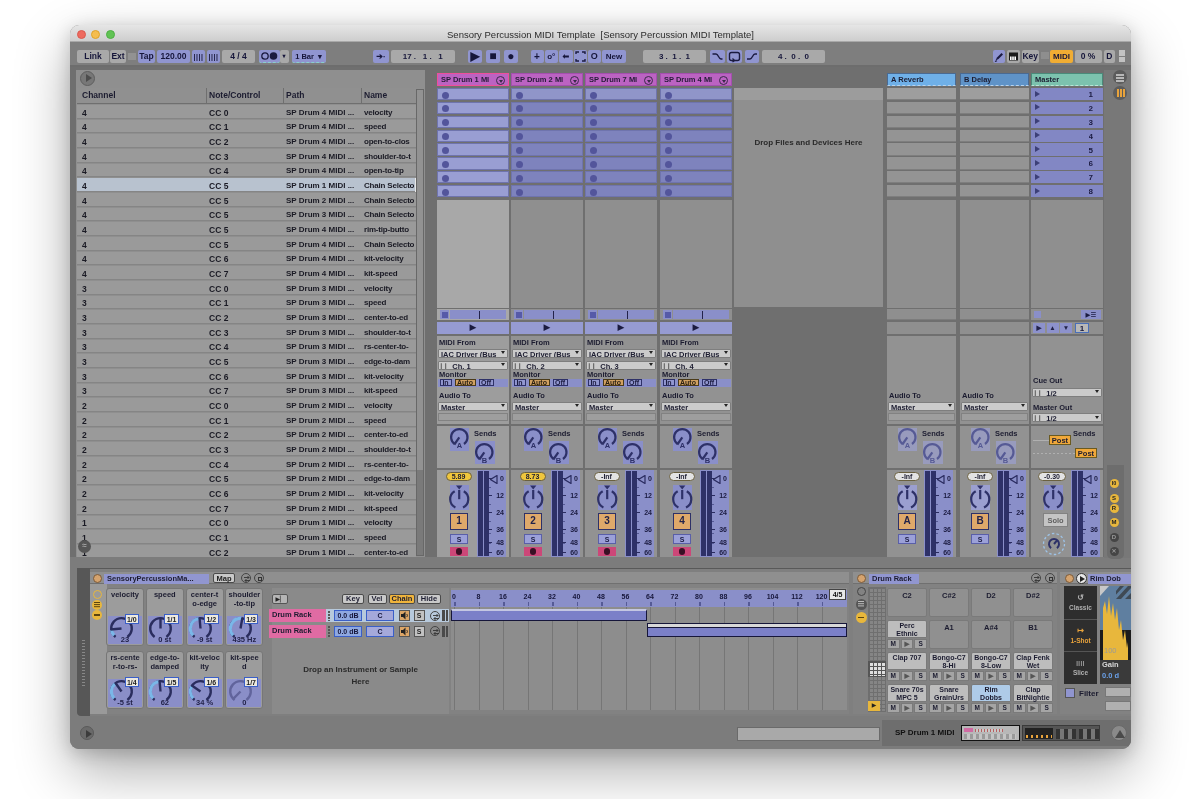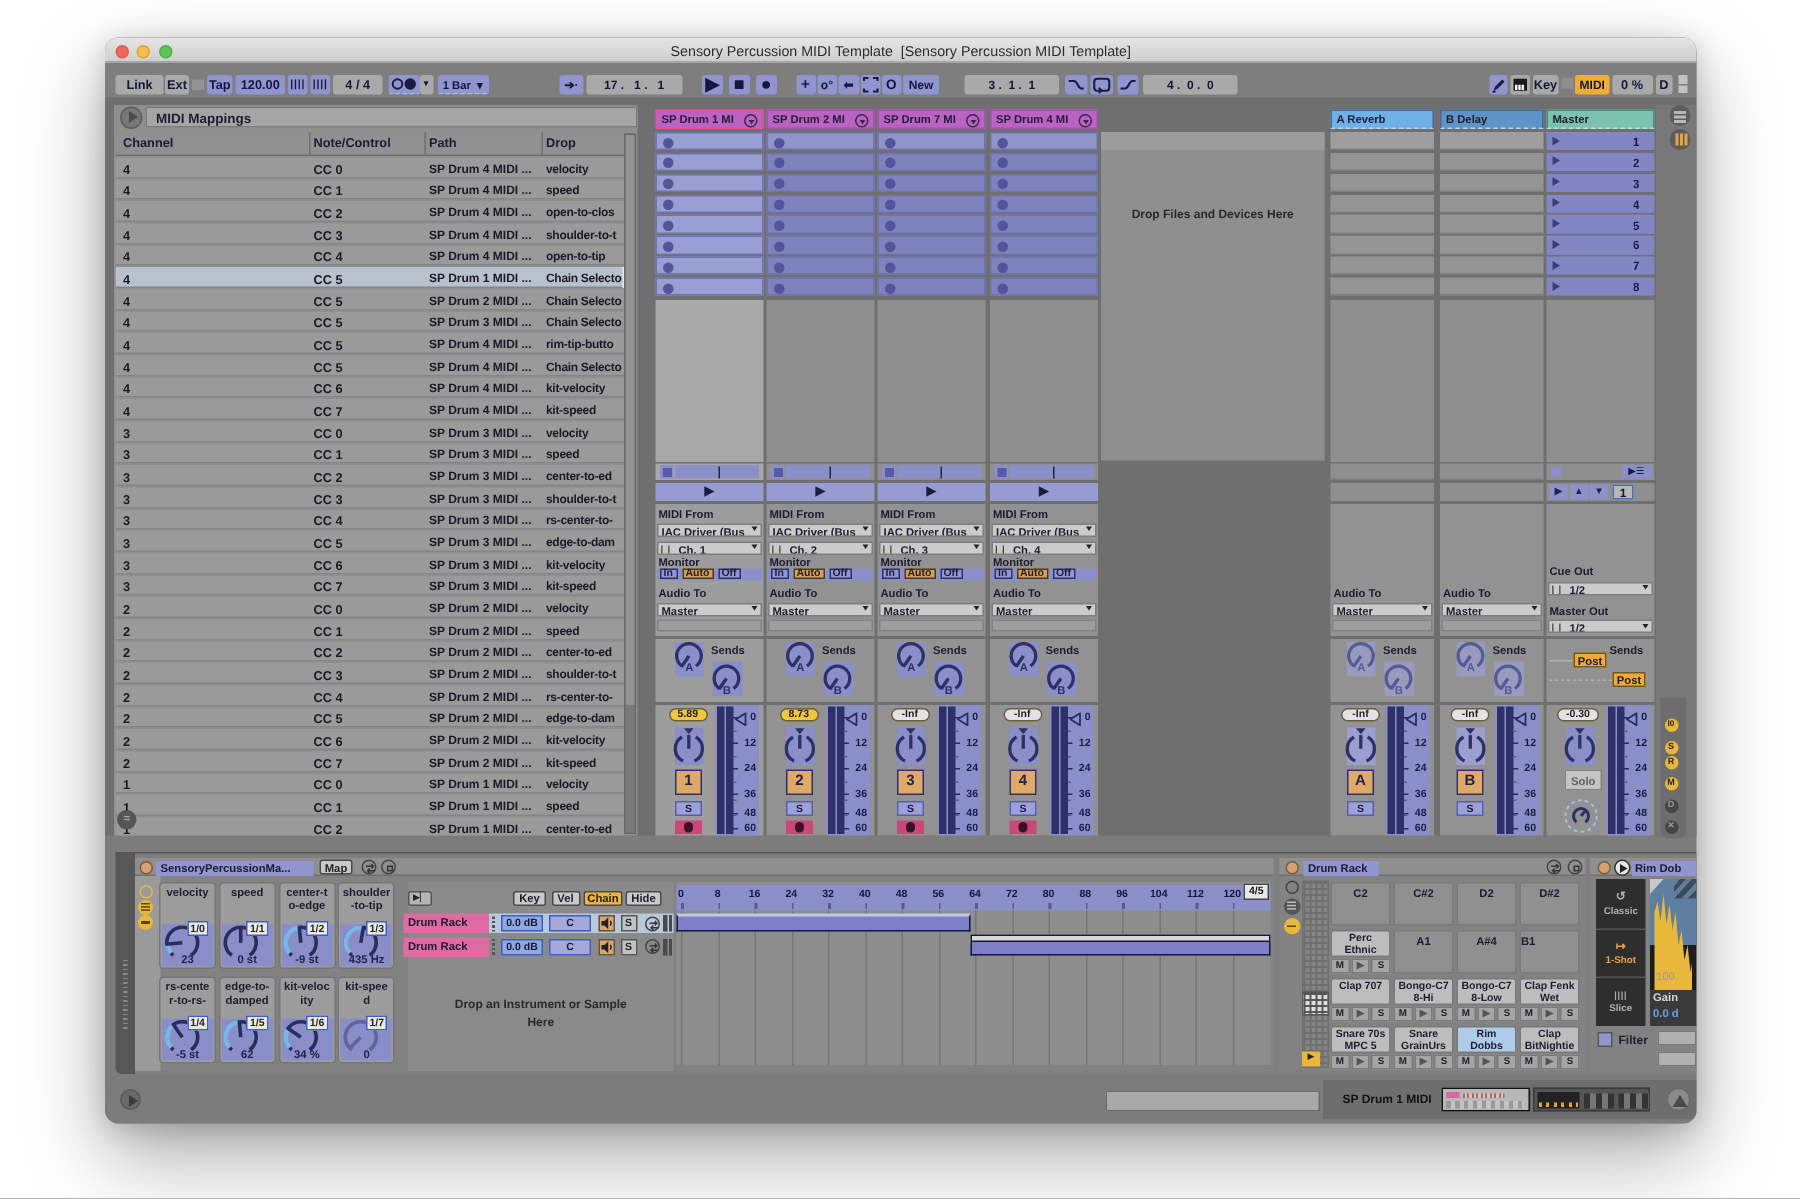--- a/index.html
+++ b/index.html
@@ -87,26 +87,25 @@
     <div style="left:970.7px;top:27px;width:8px;height:7px;background:#8e8e8e"></div>
     <div class="btn " style="left:980px;top:25px;width:23px;height:13px;line-height:13px;font-size:8px;background:#f0ad33">MIDI</div>
     <div class="btn lt" style="left:1004.5px;top:25px;width:27.0px;height:13px;line-height:13px;font-size:8.5px;">0 %</div>
     <div class="btn lt" style="left:1033.5px;top:25px;width:11.5px;height:13px;line-height:13px;font-size:8.5px;">D</div>
     <div style="left:1049px;top:25px;width:6px;height:5.5px;background:#c2c2c2"></div>
     <div style="left:1049px;top:31.5px;width:6px;height:5.5px;background:#c2c2c2"></div>
     <div style="left:0;top:42px;width:1061px;height:490px;background:#6f6f6f"></div>
     <div style="left:6px;top:45px;width:349px;height:487px;background:#8f8f8f"></div>
     <div style="left:10px;top:45.5px;width:15px;height:15px;border-radius:50%;background:#777;border:1px solid #5e5e5e"></div>
     <div style="left:15.5px;top:49px;width:0;height:0;border-top:4px solid transparent;border-bottom:4px solid transparent;border-left:6px solid #4c4c4c"></div>
-    <div class="t" style="left:27.0px;top:46.0px;width:328.0px;height:14.0px;background:#a5a5a5;font-size:9px;line-height:14px;border:1px solid #7b7b7b"><span style="padding-left:6px">MIDI Mappings</span></div>
     <div class="t" style="left:7.0px;top:63.0px;width:347.0px;height:16.0px;background:#909090;border-bottom:1px solid #6f6f6f"></div>
     <div class="t" style="left:12.0px;top:66.0px;width:75.0px;height:11.0px;font-size:8.5px">Channel</div>
     <div class="t" style="left:139.0px;top:66.0px;width:75.0px;height:11.0px;font-size:8.5px">Note/Control</div>
     <div class="t" style="left:216.0px;top:66.0px;width:75.0px;height:11.0px;font-size:8.5px">Path</div>
-    <div class="t" style="left:294.0px;top:66.0px;width:75.0px;height:11.0px;font-size:8.5px">Drop</div>
+    <div class="t" style="left:294.0px;top:66.0px;width:75.0px;height:11.0px;font-size:8.5px">Name</div>
     <div style="left:136px;top:63px;width:1px;height:16px;background:#6f6f6f"></div>
     <div style="left:213px;top:63px;width:1px;height:16px;background:#6f6f6f"></div>
     <div style="left:291px;top:63px;width:1px;height:16px;background:#6f6f6f"></div>
     <div style="left:7px;top:80.0px;width:347px;height:452.0px;overflow:hidden">
       <div style="left:0;top:0.0px;width:339px;height:13.7px;background:#9a9a9a;border-bottom:1px solid #858585">
         <div class="cell" style="left:5px;top:2.5px;width:60px">4</div>
         <div class="cell" style="left:132px;top:2.5px;width:70px">CC 0</div>
         <div class="cell" style="left:209px;top:2.5px;width:79px;font-size:8px">SP Drum 4 MIDI ...</div>
         <div class="cell" style="left:287px;top:2.5px;width:51px;font-size:8px;letter-spacing:-0.2px">velocity</div>
       </div>
@@ -1163,21 +1162,21 @@
     <div style="left:817px;top:562.5px;width:40px;height:29px;background:#909090;border:1px solid #7a7a7a;border-radius:2px;color:#1c1c30;font-size:7.5px;font-weight:700;text-align:center;padding-top:2px">C2</div>
     <div style="left:859px;top:562.5px;width:40px;height:29px;background:#909090;border:1px solid #7a7a7a;border-radius:2px;color:#1c1c30;font-size:7.5px;font-weight:700;text-align:center;padding-top:2px">C#2</div>
     <div style="left:901px;top:562.5px;width:40px;height:29px;background:#909090;border:1px solid #7a7a7a;border-radius:2px;color:#1c1c30;font-size:7.5px;font-weight:700;text-align:center;padding-top:2px">D2</div>
     <div style="left:943px;top:562.5px;width:40px;height:29px;background:#909090;border:1px solid #7a7a7a;border-radius:2px;color:#1c1c30;font-size:7.5px;font-weight:700;text-align:center;padding-top:2px">D#2</div>
     <div style="left:817px;top:594.5px;width:40px;height:18.5px;background:#bdbdbd;border:1px solid #7a7a7a;border-radius:2px 2px 0 0;color:#1c1c30;font-size:7px;font-weight:700;text-align:center;line-height:1.25;padding-top:1px">Perc<br>Ethnic</div>
     <div style="left:817.0px;top:614.0px;width:12.6px;height:9.5px;background:#a5a5a5;border:1px solid #7a7a7a;color:#1c1c30;font-size:6.5px;font-weight:700;text-align:center;line-height:8.5px">M</div>
     <div style="left:830.7px;top:614.0px;width:12.6px;height:9.5px;background:#a5a5a5;border:1px solid #7a7a7a;color:#555;font-size:6.5px;font-weight:700;text-align:center;line-height:8.5px">▶</div>
     <div style="left:844.4px;top:614.0px;width:12.6px;height:9.5px;background:#a5a5a5;border:1px solid #7a7a7a;color:#1c1c30;font-size:6.5px;font-weight:700;text-align:center;line-height:8.5px">S</div>
     <div style="left:859px;top:594.5px;width:40px;height:29px;background:#909090;border:1px solid #7a7a7a;border-radius:2px;color:#1c1c30;font-size:7.5px;font-weight:700;text-align:center;padding-top:2px">A1</div>
     <div style="left:901px;top:594.5px;width:40px;height:29px;background:#909090;border:1px solid #7a7a7a;border-radius:2px;color:#1c1c30;font-size:7.5px;font-weight:700;text-align:center;padding-top:2px">A#4</div>
-    <div style="left:943px;top:594.5px;width:40px;height:29px;background:#909090;border:1px solid #7a7a7a;border-radius:2px;color:#1c1c30;font-size:7.5px;font-weight:700;padding-top:2px">B1</div>
+    <div style="left:943px;top:594.5px;width:40px;height:29px;background:#909090;border:1px solid #7a7a7a;border-radius:2px;color:#1c1c30;font-size:7.5px;font-weight:700;text-align:center;padding-top:2px">B1</div>
     <div style="left:817px;top:626.5px;width:40px;height:18.5px;background:#bdbdbd;border:1px solid #7a7a7a;border-radius:2px 2px 0 0;color:#1c1c30;font-size:7px;font-weight:700;text-align:center;line-height:1.25;padding-top:1px">Clap 707</div>
     <div style="left:817.0px;top:646.0px;width:12.6px;height:9.5px;background:#a5a5a5;border:1px solid #7a7a7a;color:#1c1c30;font-size:6.5px;font-weight:700;text-align:center;line-height:8.5px">M</div>
     <div style="left:830.7px;top:646.0px;width:12.6px;height:9.5px;background:#a5a5a5;border:1px solid #7a7a7a;color:#555;font-size:6.5px;font-weight:700;text-align:center;line-height:8.5px">▶</div>
     <div style="left:844.4px;top:646.0px;width:12.6px;height:9.5px;background:#a5a5a5;border:1px solid #7a7a7a;color:#1c1c30;font-size:6.5px;font-weight:700;text-align:center;line-height:8.5px">S</div>
     <div style="left:859px;top:626.5px;width:40px;height:18.5px;background:#bdbdbd;border:1px solid #7a7a7a;border-radius:2px 2px 0 0;color:#1c1c30;font-size:7px;font-weight:700;text-align:center;line-height:1.25;padding-top:1px">Bongo-C7<br>8-Hi</div>
     <div style="left:859.0px;top:646.0px;width:12.6px;height:9.5px;background:#a5a5a5;border:1px solid #7a7a7a;color:#1c1c30;font-size:6.5px;font-weight:700;text-align:center;line-height:8.5px">M</div>
     <div style="left:872.7px;top:646.0px;width:12.6px;height:9.5px;background:#a5a5a5;border:1px solid #7a7a7a;color:#555;font-size:6.5px;font-weight:700;text-align:center;line-height:8.5px">▶</div>
     <div style="left:886.4px;top:646.0px;width:12.6px;height:9.5px;background:#a5a5a5;border:1px solid #7a7a7a;color:#1c1c30;font-size:6.5px;font-weight:700;text-align:center;line-height:8.5px">S</div>
     <div style="left:901px;top:626.5px;width:40px;height:18.5px;background:#bdbdbd;border:1px solid #7a7a7a;border-radius:2px 2px 0 0;color:#1c1c30;font-size:7px;font-weight:700;text-align:center;line-height:1.25;padding-top:1px">Bongo-C7<br>8-Low</div>
     <div style="left:901.0px;top:646.0px;width:12.6px;height:9.5px;background:#a5a5a5;border:1px solid #7a7a7a;color:#1c1c30;font-size:6.5px;font-weight:700;text-align:center;line-height:8.5px">M</div>

